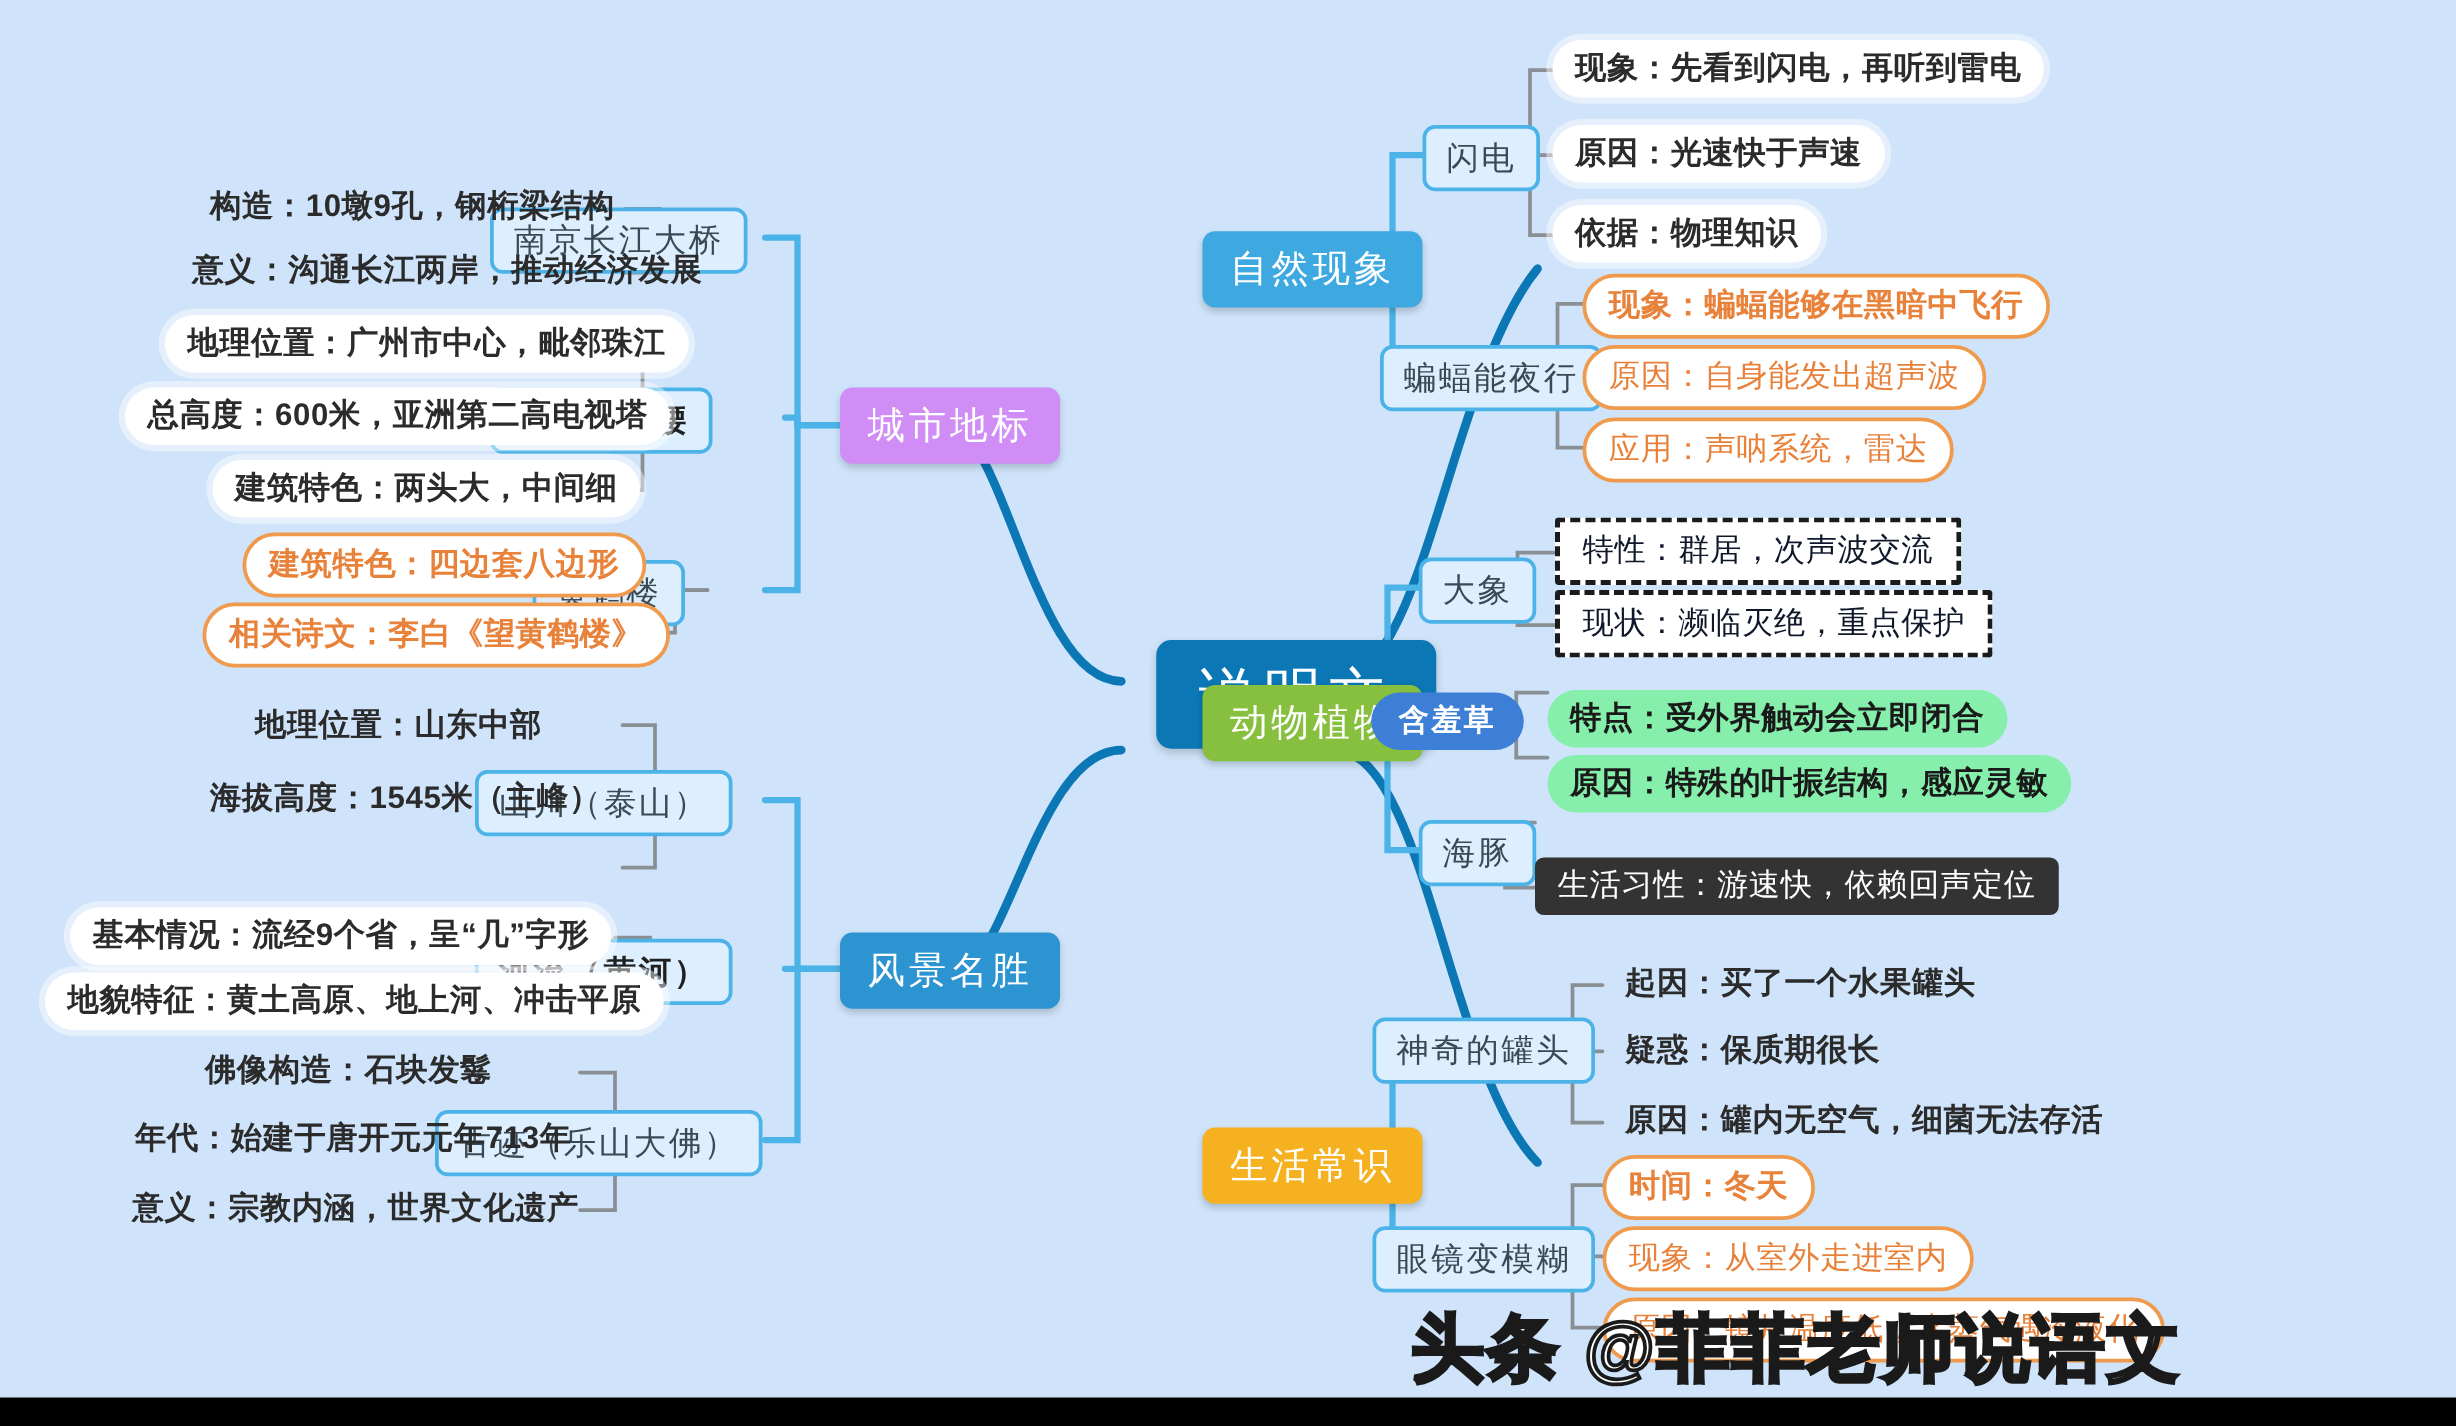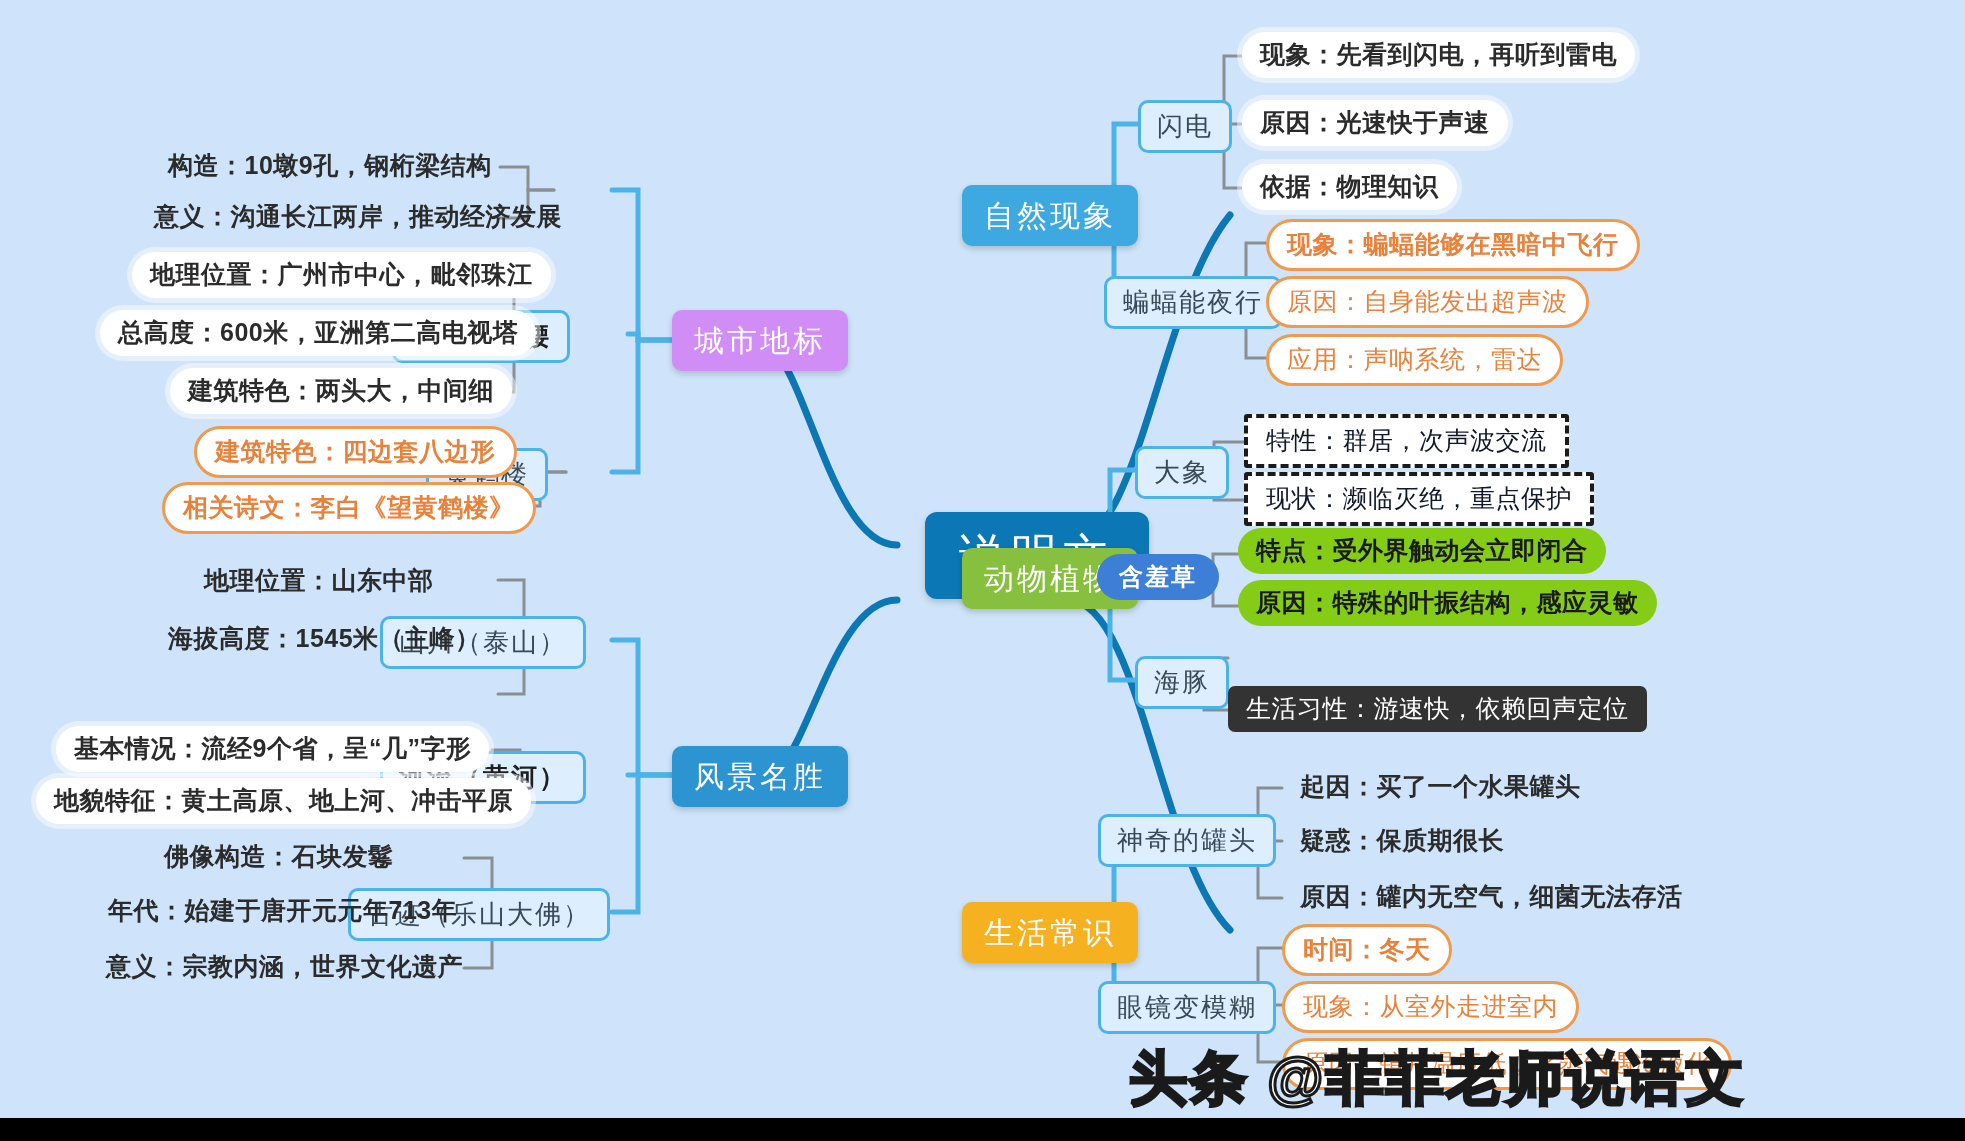--- a/index.html
+++ b/index.html
@@ -49,21 +49,21 @@
   
   .l3 { font-size:25px; color:#2b2b2b; font-weight:bold; padding:9px 18px; letter-spacing:.5px;}
   .l3.plain { background:transparent; }
   .l3.whitepill { background:#ffffff; border-radius:999px;
                   box-shadow:0 0 0 5px rgba(255,255,255,.45); }
   .l3.orangepill { background:#ffffff; border:3px solid #ef9a4d; border-radius:999px;
                    color:#e8813a; }
   .l3.orangepill.lite { font-weight:normal; }
   .l3.dashed { background:#ffffff; border:4px dashed #1b1b1b; border-radius:3px;
                color:#0f172a; font-weight:normal; }
-  .l3.graypill { background:#84cc16; border-radius:999px; color:#1a1a1a; }
+  .l3.graypill { background:#86efac; border-radius:999px; color:#1a1a1a;margin-top:24px; }
   .l3.darkbox { background:#333333; color:#ffffff; border-radius:7px; font-weight:normal; }
 
   
   #watermark {
     position:absolute; left:1129px; top:1040px;
     font-size:58px; font-weight:bold; color:#ffffff;
     -webkit-text-stroke:3px #1a1a1a;
     letter-spacing:2px; white-space:nowrap;
     z-index:50;
   }
@@ -189,20 +189,21 @@
   <div class="node l3 plain" style="left:1282px; top:818px;">疑惑：保质期很长</div>
   <div class="node l3 plain" style="left:1282px; top:874px;">原因：罐内无空气，细菌无法存活</div>
 
   <div class="node l2" style="left:1098px; top:981px;">眼镜变模糊</div>
   <div class="node l3 orangepill" style="left:1282px; top:924px;">时间：冬天</div>
   <div class="node l3 orangepill lite" style="left:1282px; top:981px;">现象：从室外走进室内</div>
   <div class="node l3 orangepill lite" style="left:1282px; top:1038px;">原因：镜片温度低，水蒸气遇冷液化</div>
 
   <div class="node l1 purple" style="left:672px; top:310px;">城市地标</div>
 
+  <div class="node l2" style="left:392px; top:166px; transform:translateX(0);">南京长江大桥</div>
   <div class="node l3 plain" style="left:150px; top:143px;">构造：10墩9孔，钢桁梁结构</div>
   <div class="node l3 plain" style="left:136px; top:194px;">意义：沟通长江两岸，推动经济发展</div>
 
   <div class="node l2" style="left:392px; top:310px; font-weight:bold; color:#1f1f1f;">广州小蛮腰</div>
   <div class="node l3 whitepill" style="left:132px; top:252px;">地理位置：广州市中心，毗邻珠江</div>
   <div class="node l3 whitepill" style="left:100px; top:310px;">总高度：600米，亚洲第二高电视塔</div>
   <div class="node l3 whitepill" style="left:170px; top:368px;">建筑特色：两头大，中间细</div>
 
   <div class="node l2" style="left:426px; top:448px;">黄鹤楼</div>
   <div class="node l3 orangepill" style="left:194px; top:426px;">建筑特色：四边套八边形</div>

